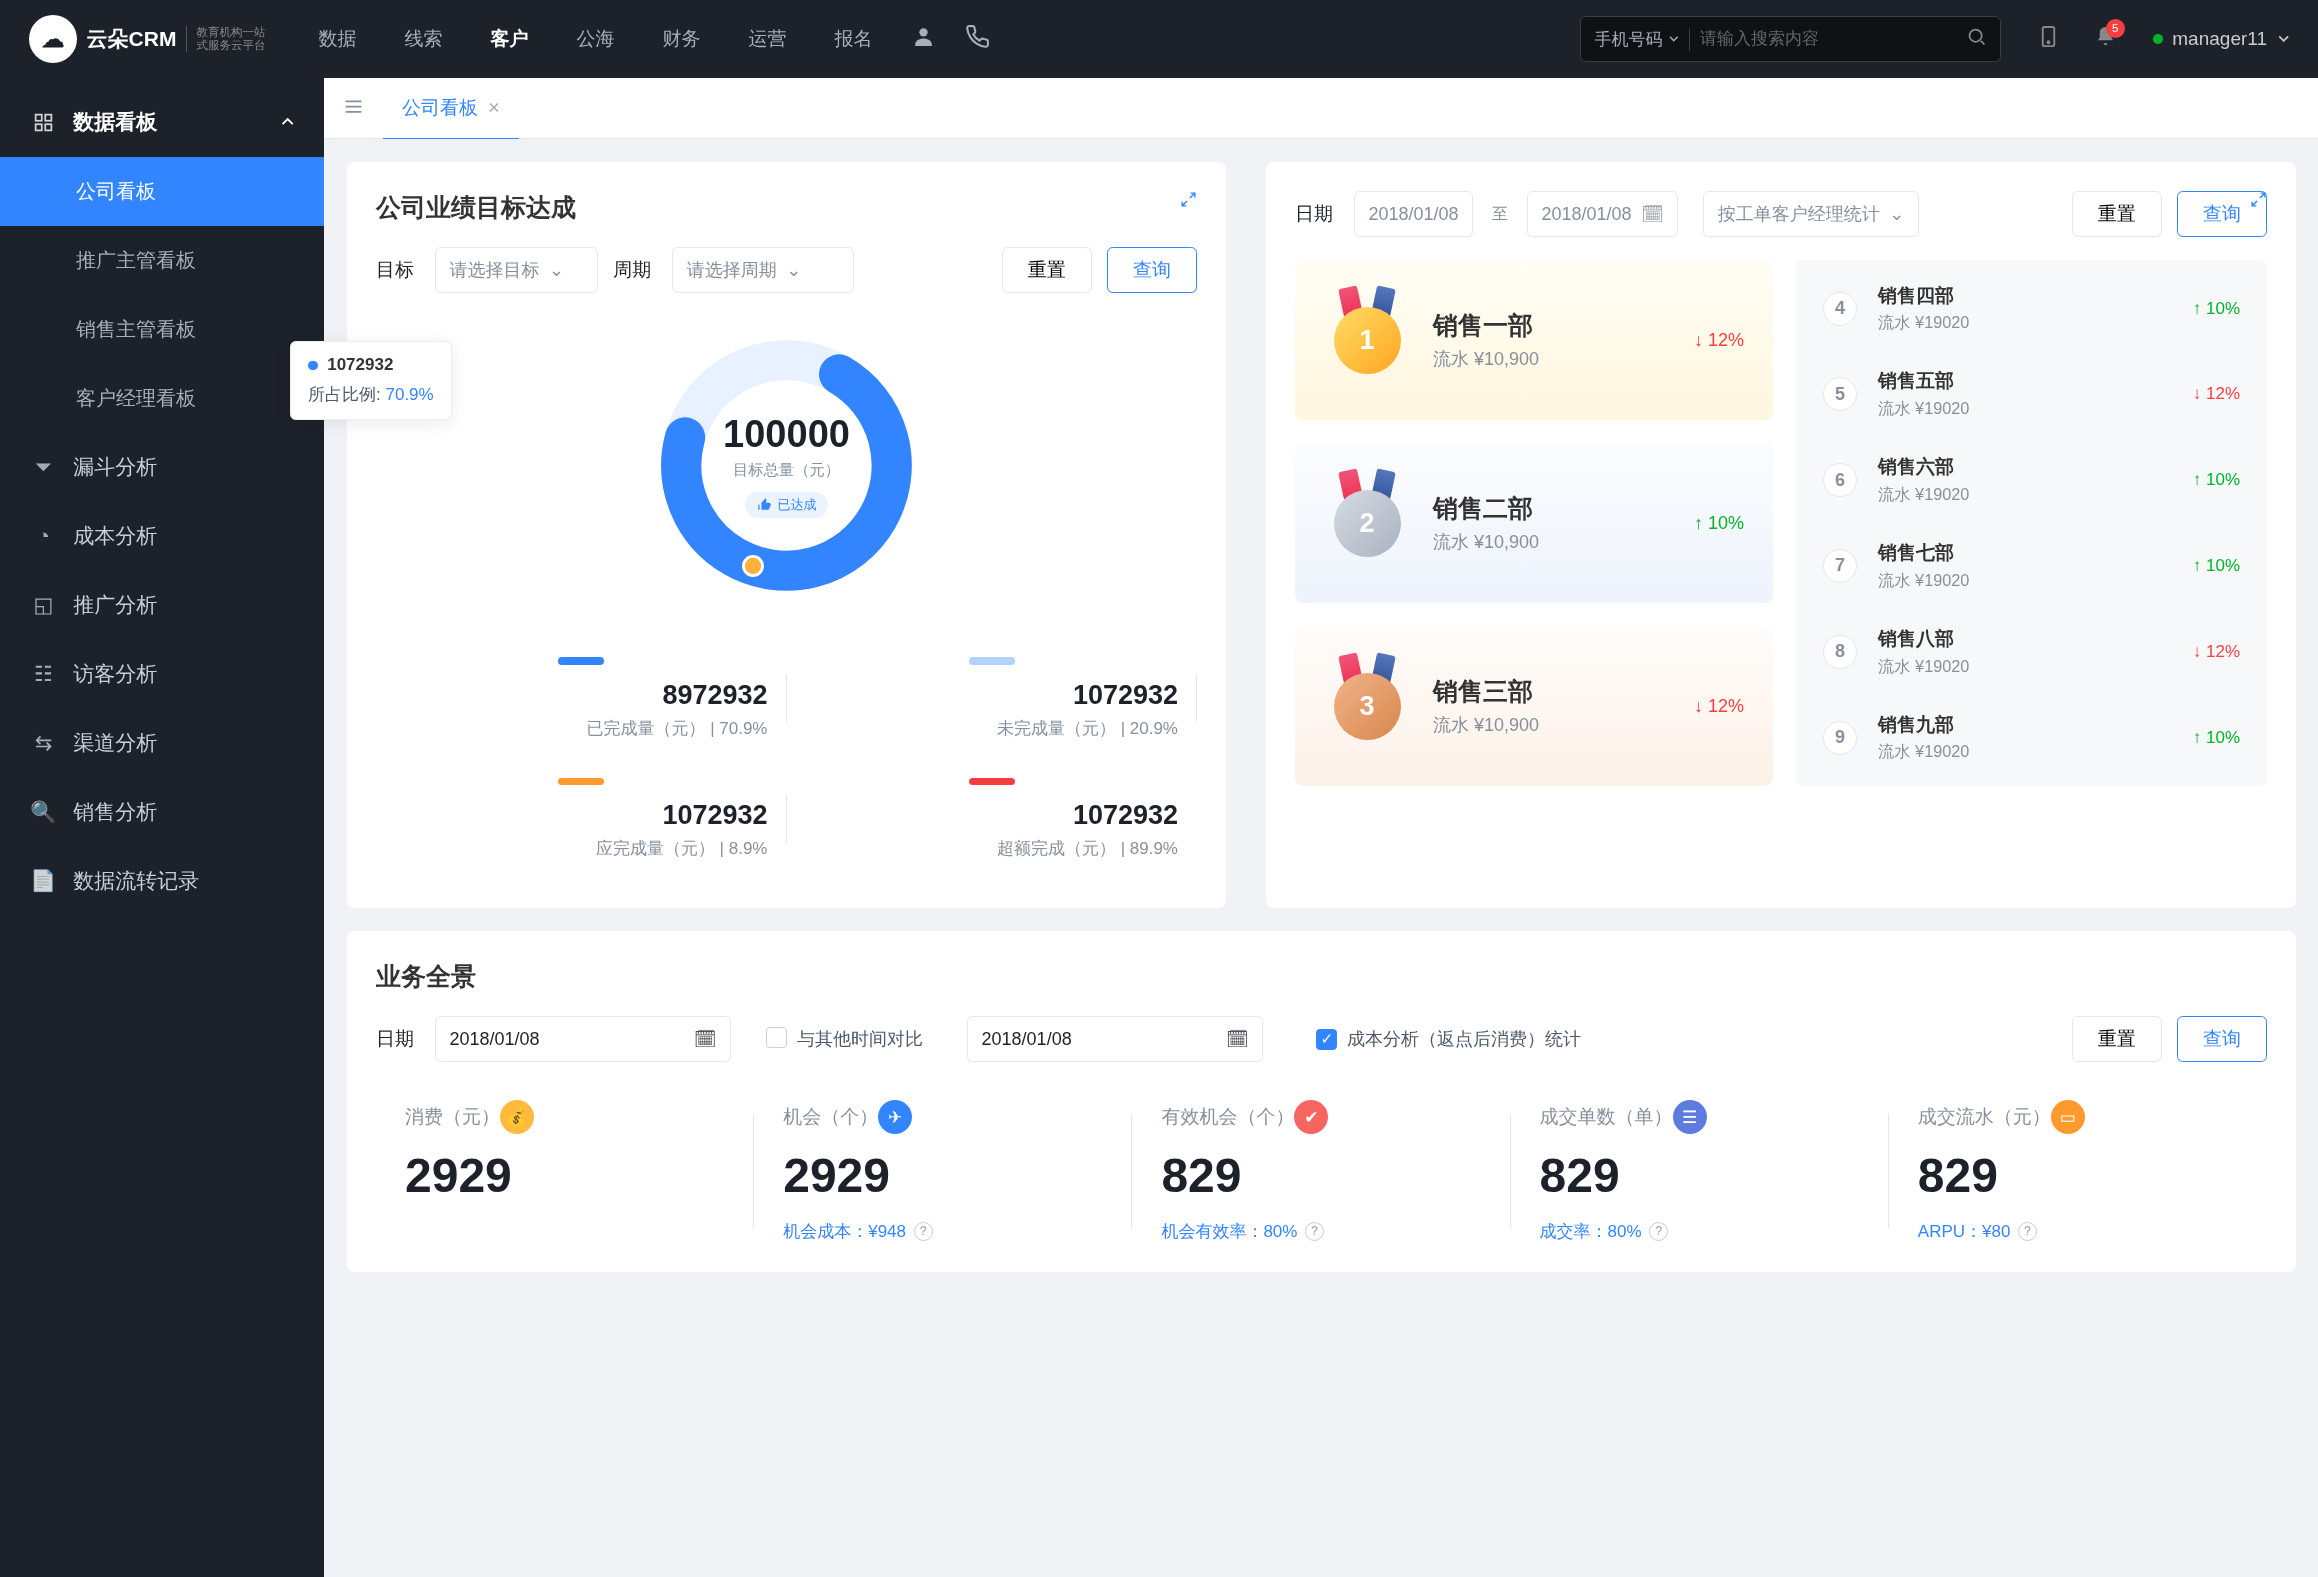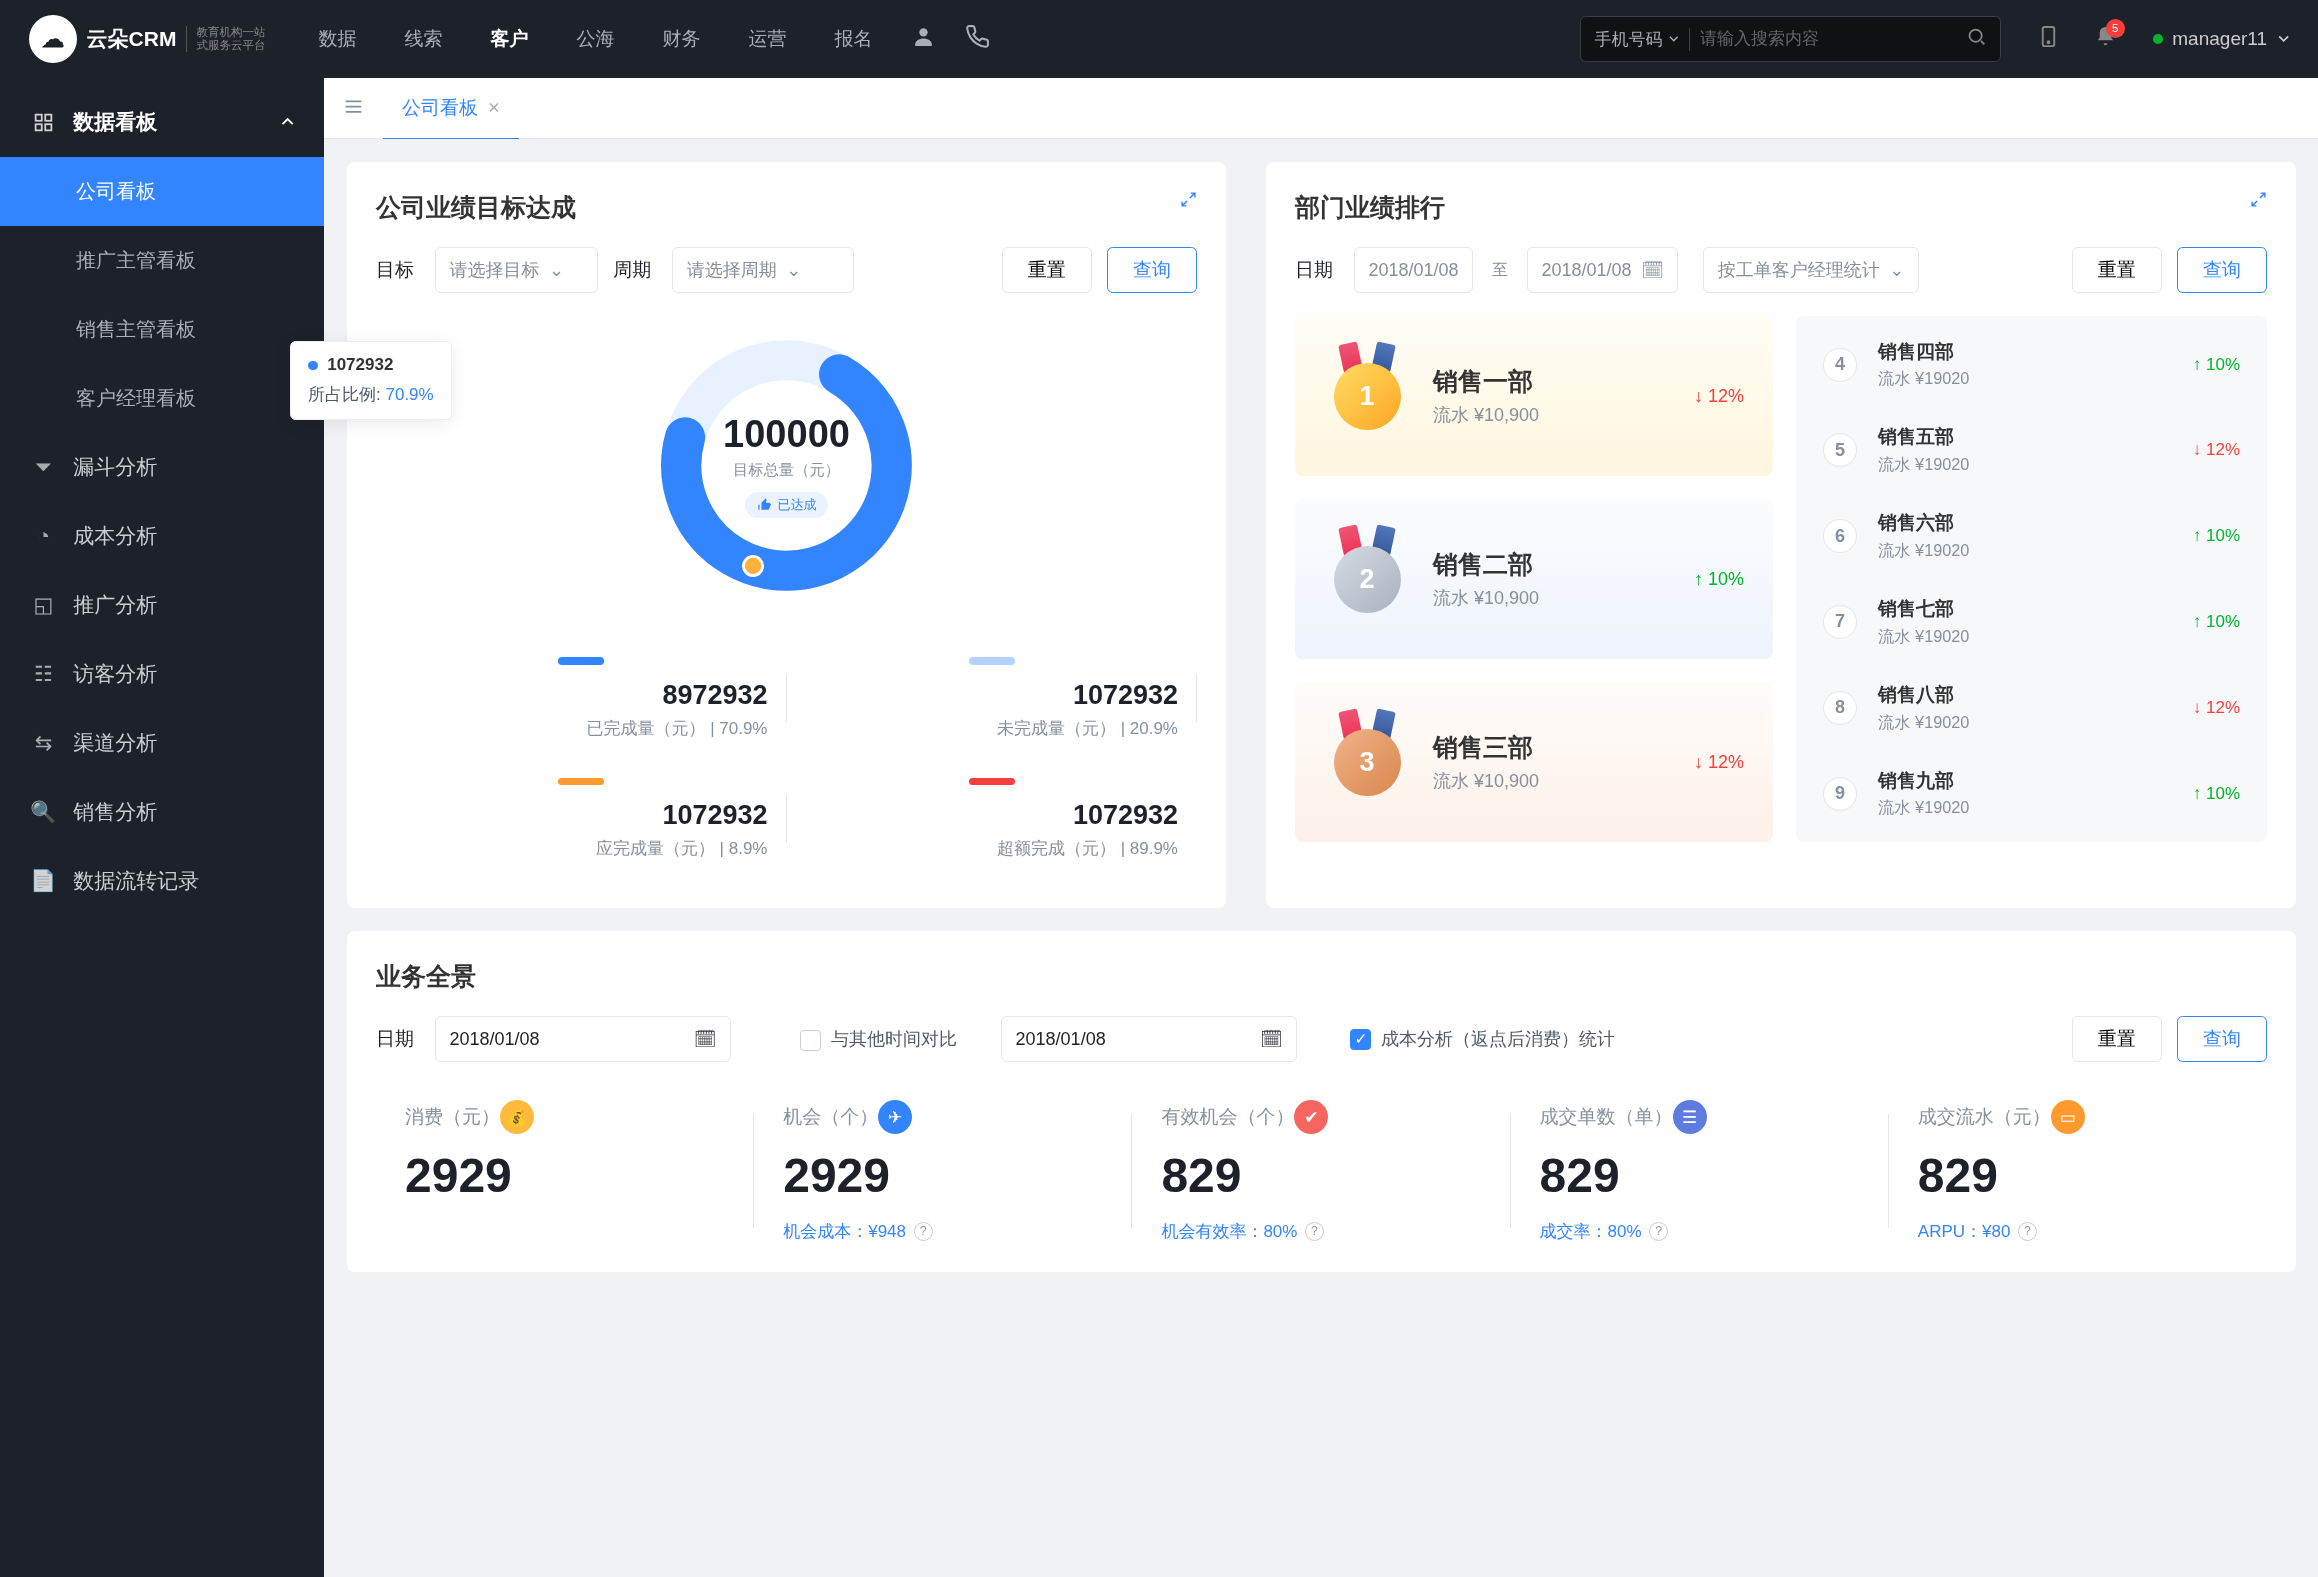--- a/index.html
+++ b/index.html
@@ -307,21 +307,20 @@
               </div>
               <div class="stat">
                 <div class="bar" style="background:#f53f3f"></div>
                 <div class="val">1072932</div>
                 <div class="lab">超额完成（元） | 89.9%</div>
               </div>
             </div>
       </div>
 
       <div class="card card-b">
-        <div class="card-title">部门业绩排行</div>
         <span class="card-expand">
           <svg width="17" height="17" viewBox="0 0 24 24" fill="none" stroke="currentColor" stroke-width="2">
                 <path d="M15 3h6v6M9 21H3v-6M21 3l-7 7M3 21l7-7"></path>
               </svg>
         </span>
         <div class="ctrl-row">
           <span class="field-label">日期</span>
           <div class="dateinput">
                 <span>2018/01/08</span>
               </div>
@@ -433,21 +432,21 @@
     </div>
 
     <div class="card-full">
       <div class="card-title">业务全景</div>
       <div class="ctrl-row">
         <span class="field-label">日期</span>
         <div class="dateinput" style="width:296px;justify-content:space-between;color:#1d2129">
           <span>2018/01/08</span>
               <span>🗓</span>
         </div>
-        <div style="display:flex;align-items:flex-end;margin-left:54px">
+        <div style="display:flex;align-items:flex-start;margin-left:20px">
           <div class="checkbox"></div>
           <span style="font-size:18px;color:#4e5969">与其他时间对比</span>
         </div>
         <div class="dateinput" style="width:296px;justify-content:space-between;color:#1d2129;margin-left:29px">
           <span>2018/01/08</span>
               <span>🗓</span>
         </div>
         <div style="display:flex;align-items:center;margin-left:38px">
           <div class="checkbox checked">✓</div>
           <span style="font-size:18px;color:#4e5969">成本分析（返点后消费）统计</span>

